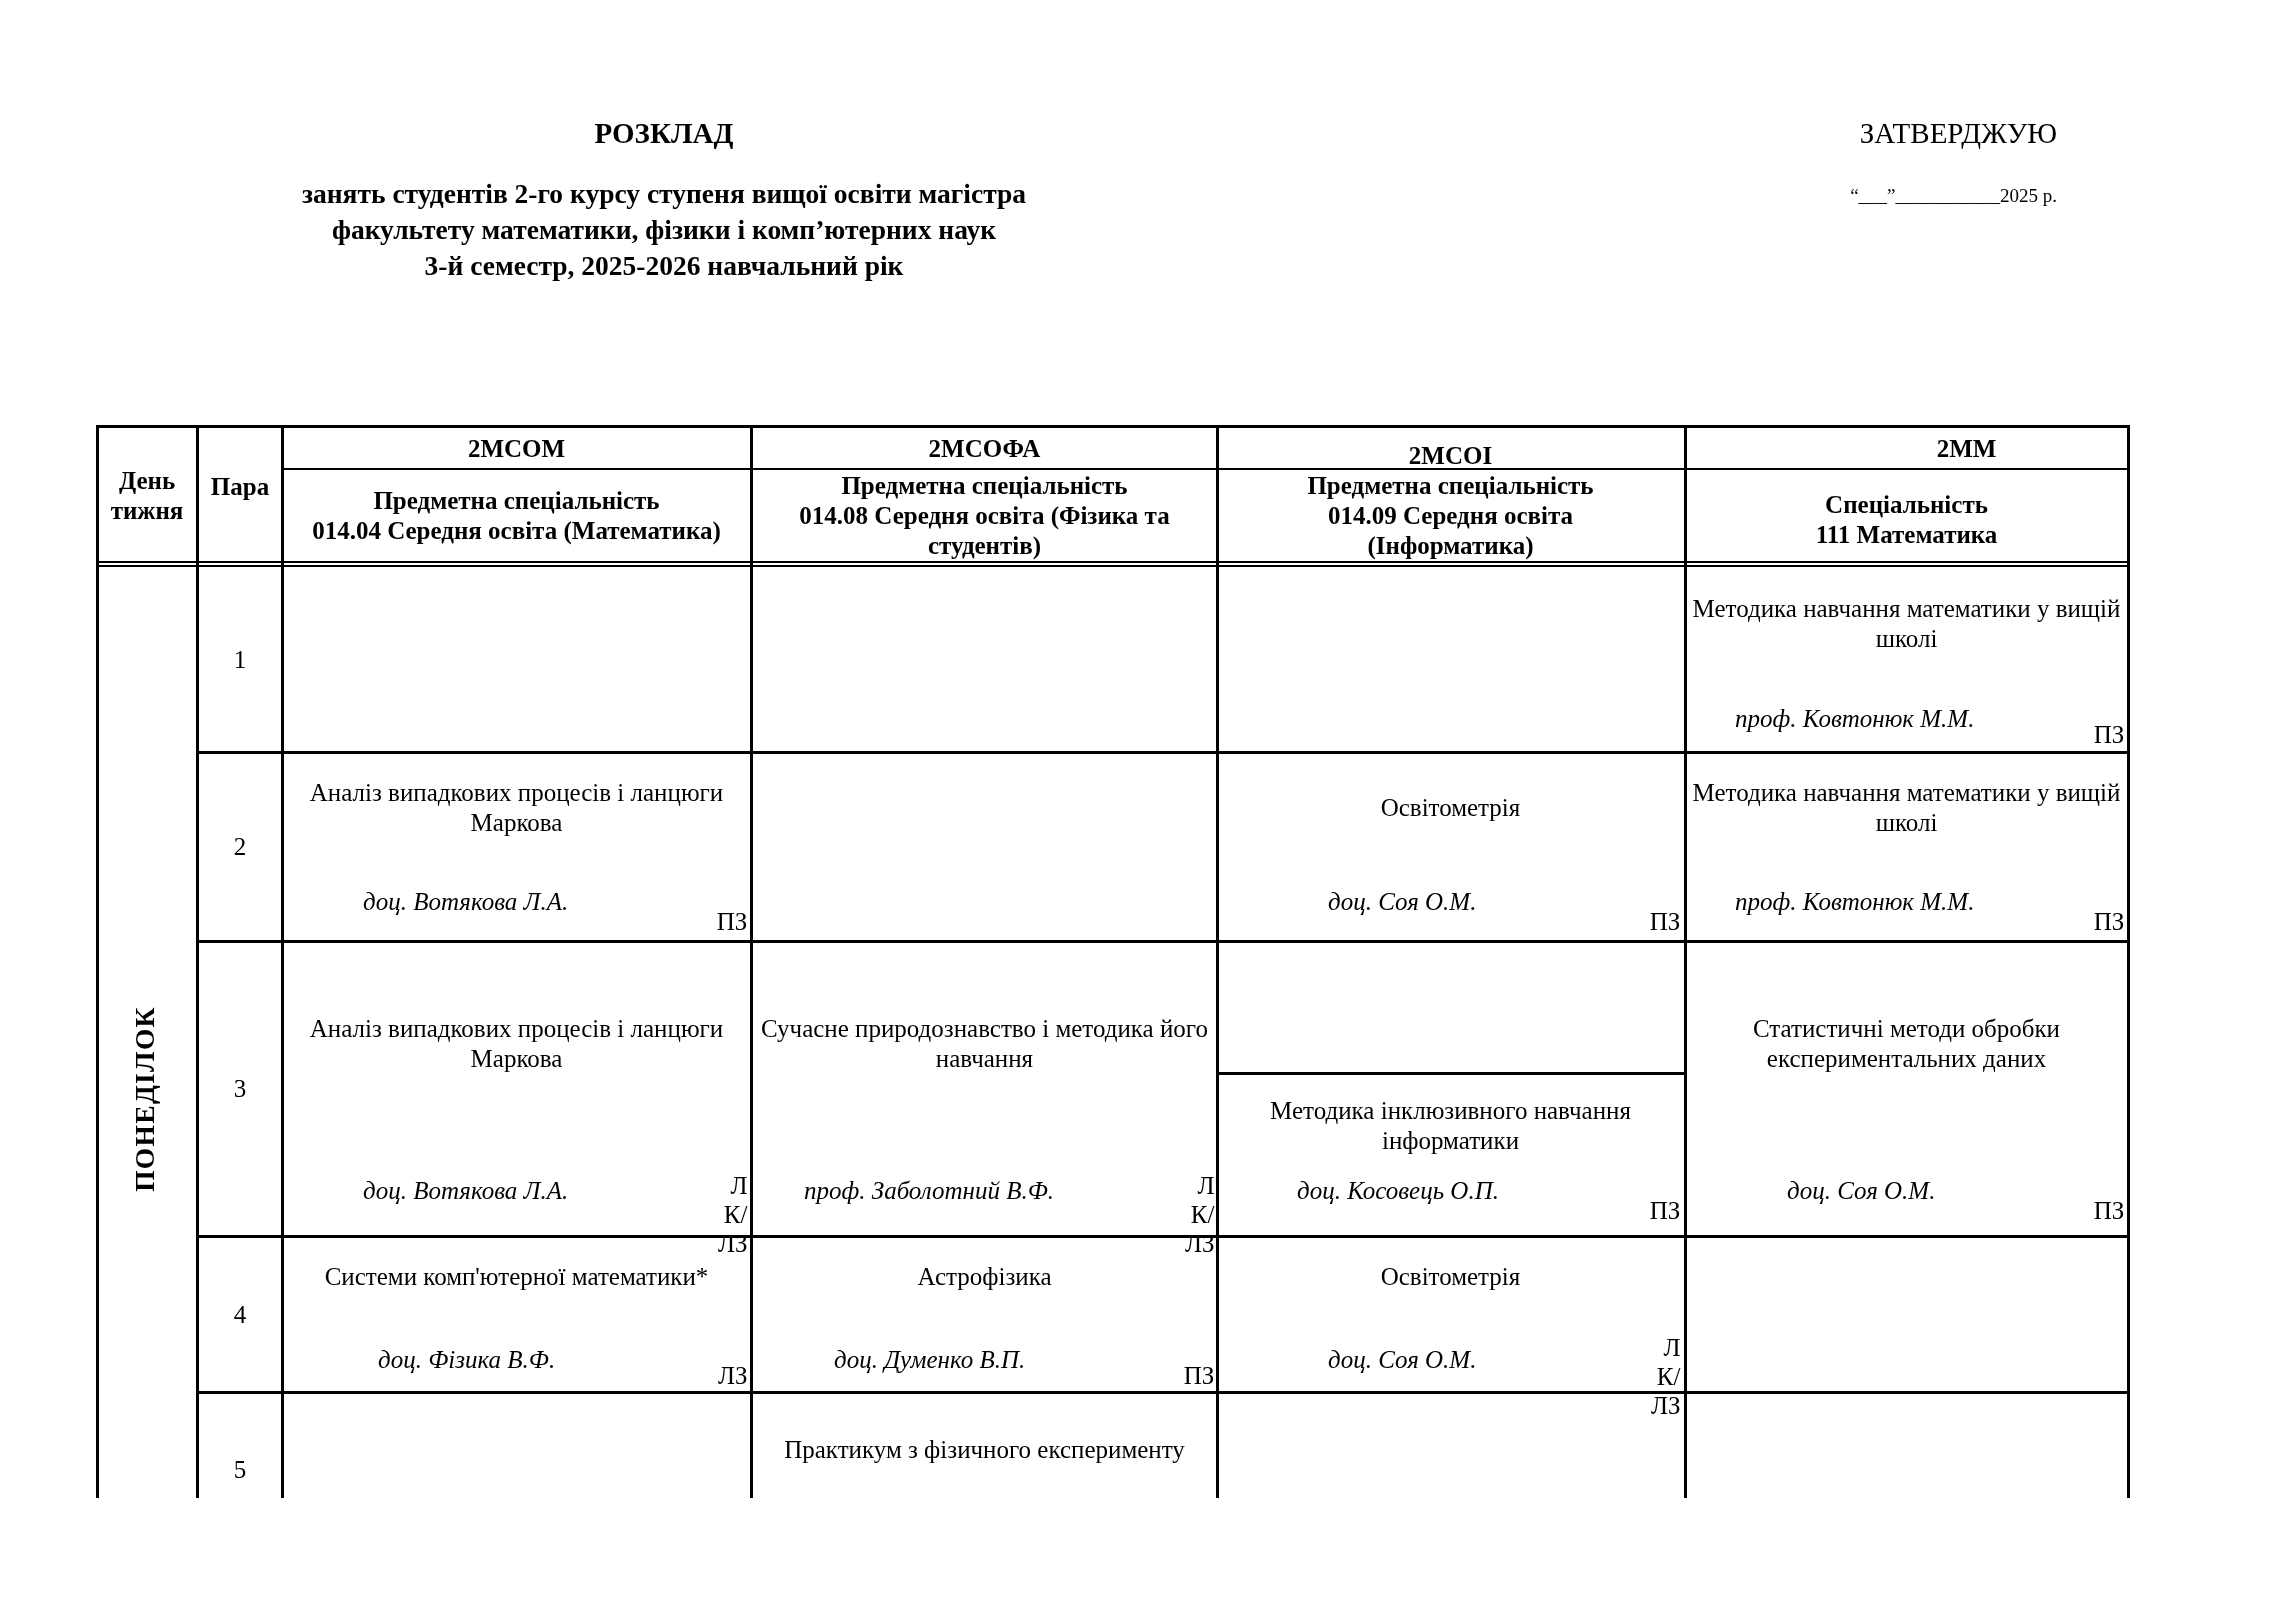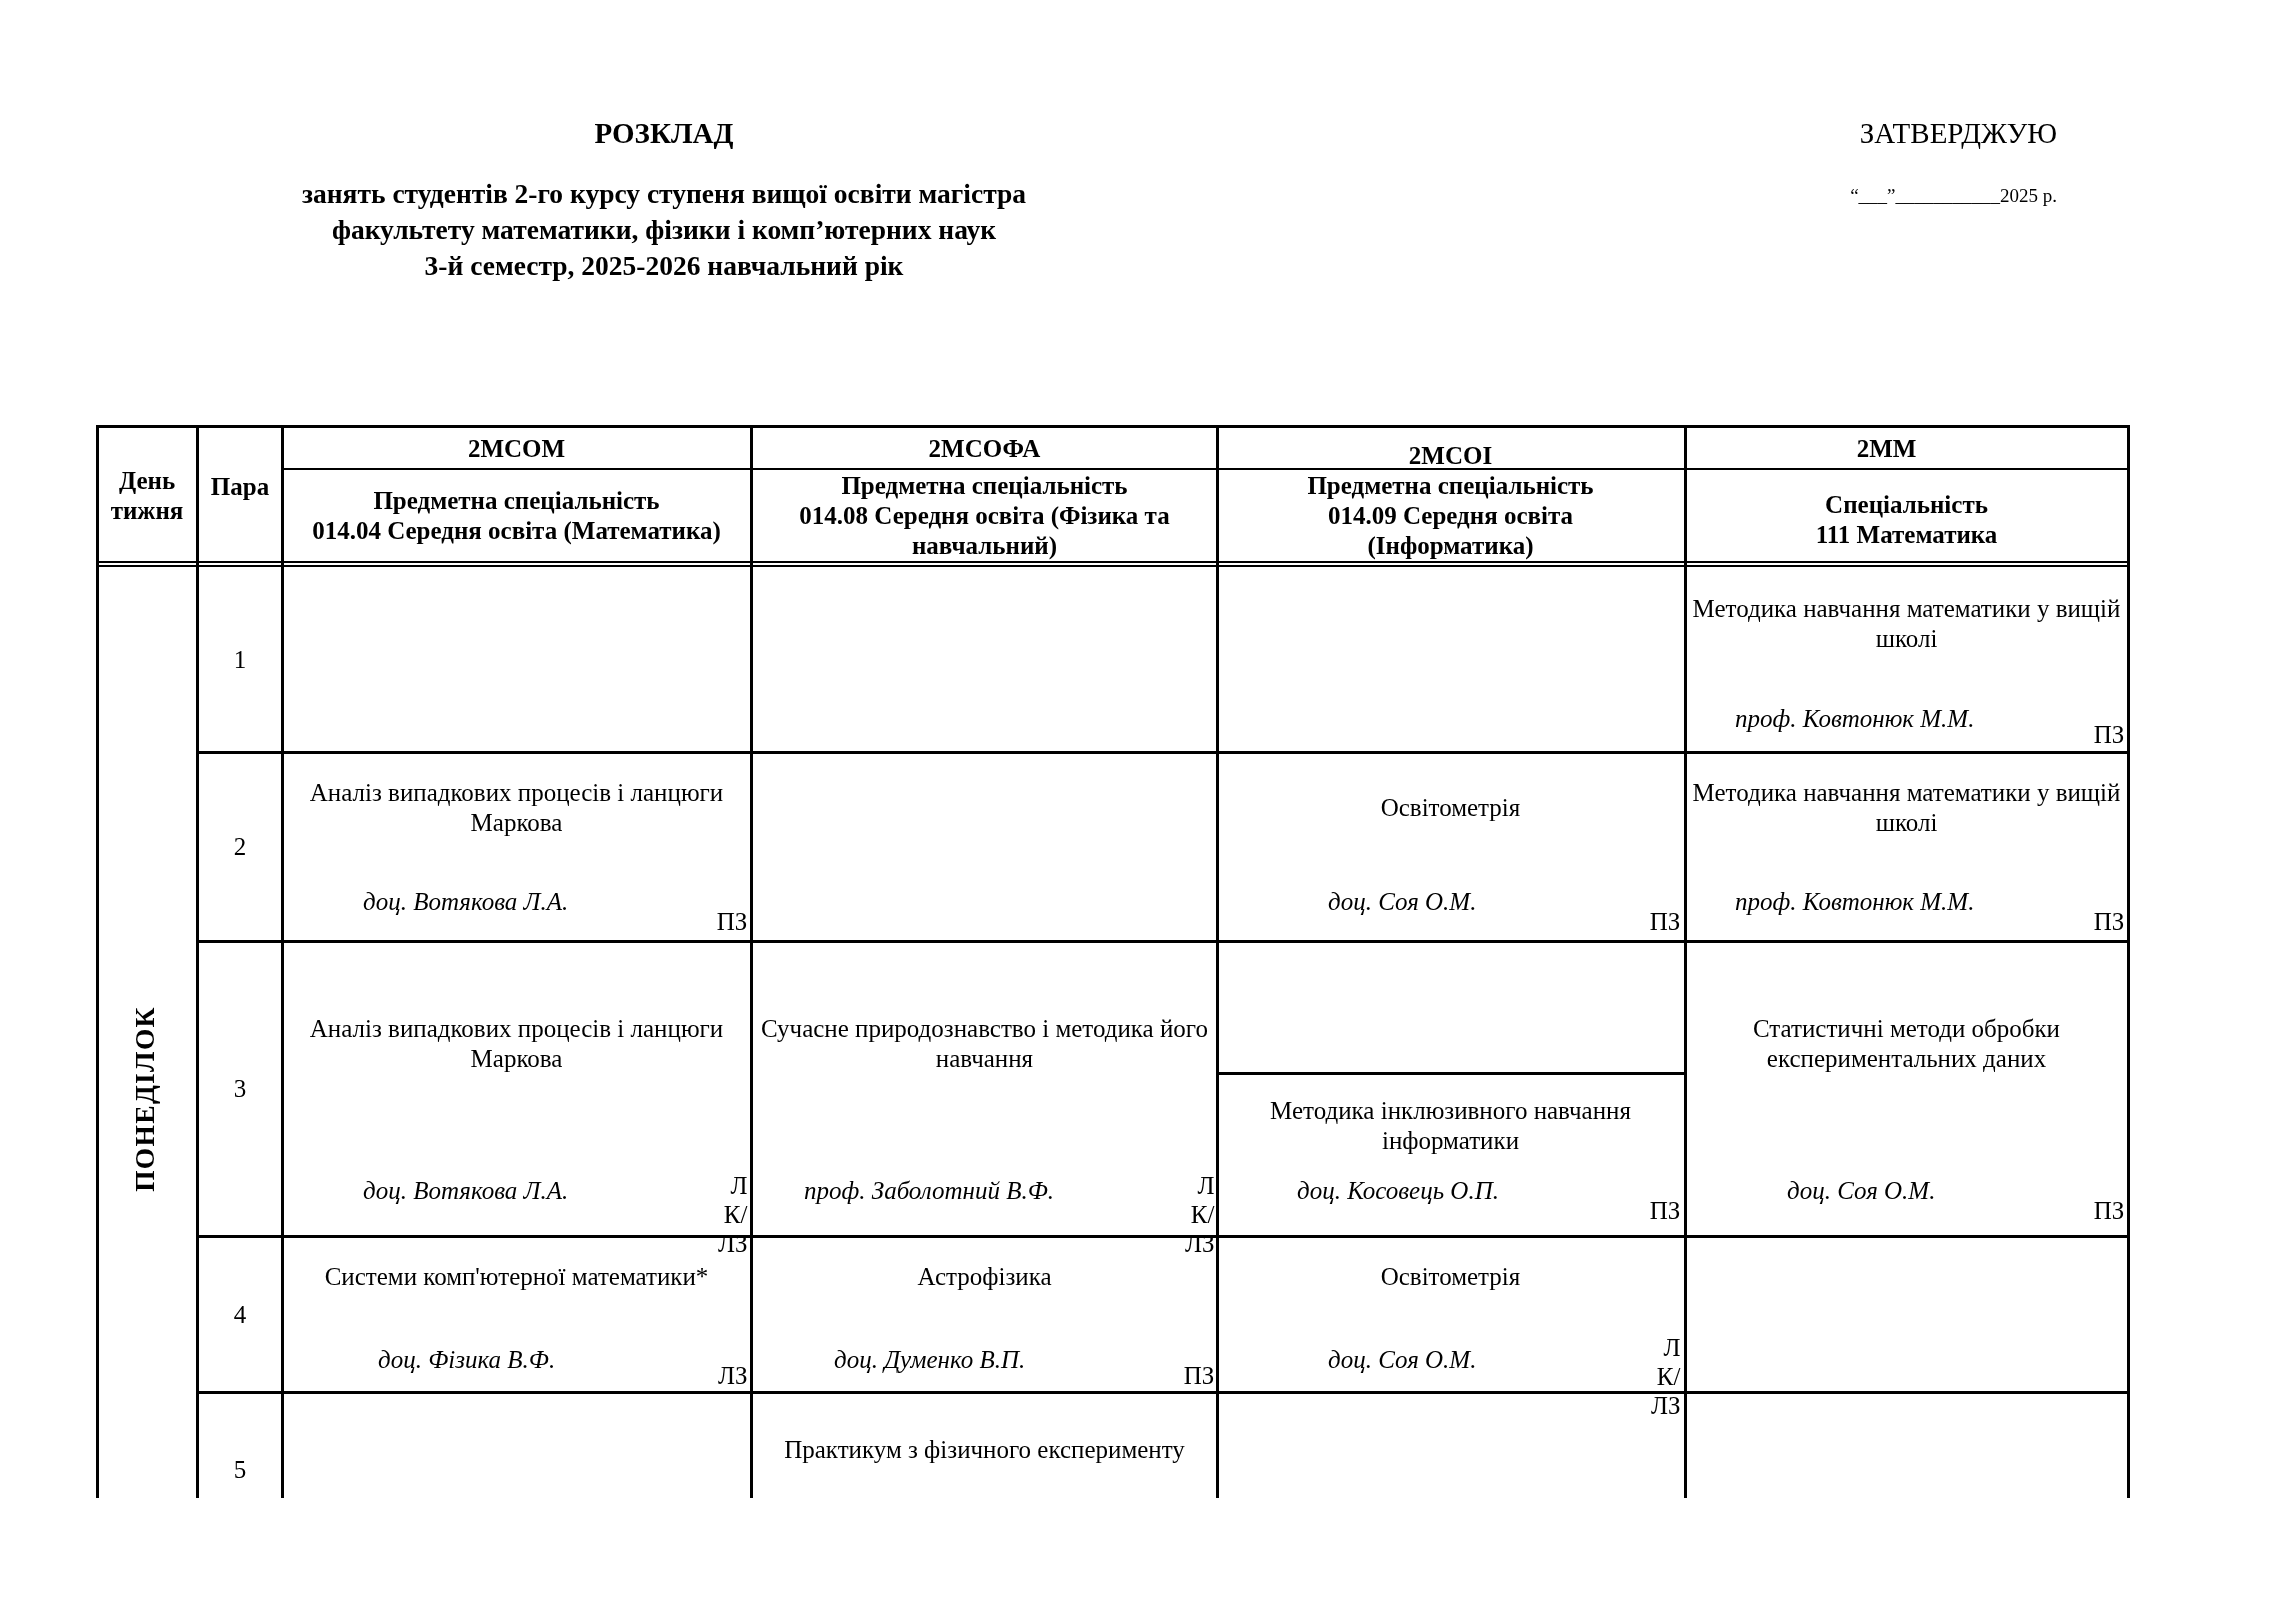--- a/index.html
+++ b/index.html
@@ -61,30 +61,30 @@
 
 <div class="cell hdr-bold hdr-spec" style="left:98px;top:429px;width:98px;height:134px;">
   <div>День</div>
   <div>тижня</div>
 </div>
 <div class="cell hdr-bold hdr-group" style="left:198px;top:429px;width:84px;height:134px;padding-bottom:18px;">Пара</div>
 
 <div class="cell hdr-bold hdr-group" style="left:283px;top:429px;width:467px;height:39px;">2МСОМ</div>
 <div class="cell hdr-bold hdr-group" style="left:752px;top:429px;width:465px;height:39px;">2МСОФА</div>
 <div class="cell hdr-bold hdr-group" style="left:1218px;top:429px;width:465px;height:39px;margin-top:7px;">2МСОІ</div>
-<div class="cell hdr-bold hdr-group" style="left:1666px;top:429px;width:441px;height:39px;">2ММ</div>
+<div class="cell hdr-bold hdr-group" style="left:1746px;top:429px;width:441px;height:39px;">2ММ</div>
 
 <div class="cell hdr-bold hdr-spec" style="left:283px;top:471px;width:467px;height:90px;">
   <div>Предметна спеціальність</div>
   <div>014.04 Середня освіта (Математика)</div>
 </div>
 <div class="cell hdr-bold hdr-spec" style="left:752px;top:471px;width:465px;height:90px;">
   <div>Предметна спеціальність</div>
   <div>014.08 Середня освіта (Фізика та</div>
-  <div>навчальний)</div>
+  <div>студентів)</div>
 </div>
 <div class="cell hdr-bold hdr-spec" style="left:1218px;top:471px;width:465px;height:90px;">
   <div>Предметна спеціальність</div>
   <div>014.09 Середня освіта</div>
   <div>(Інформатика)</div>
 </div>
 <div class="cell hdr-bold hdr-spec" style="left:1686px;top:471px;width:441px;height:98px;">
   <div>Спеціальність</div>
   <div>111 Математика</div>
 </div>

